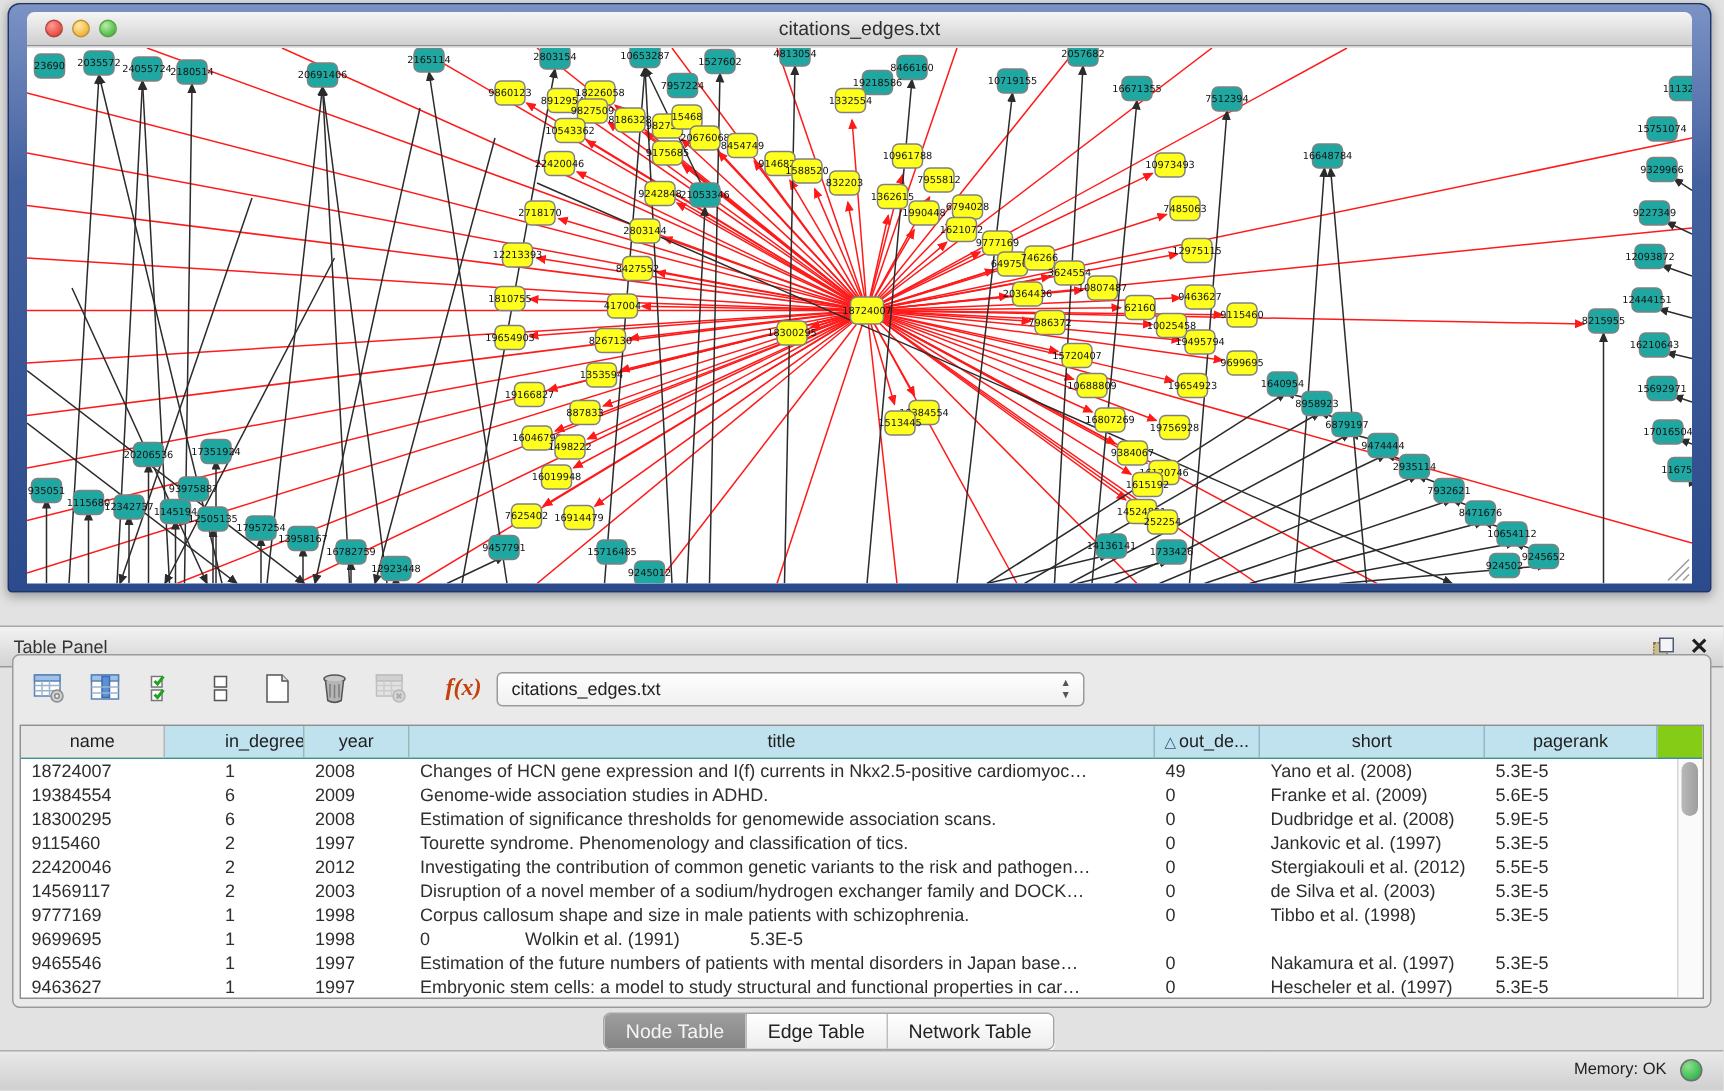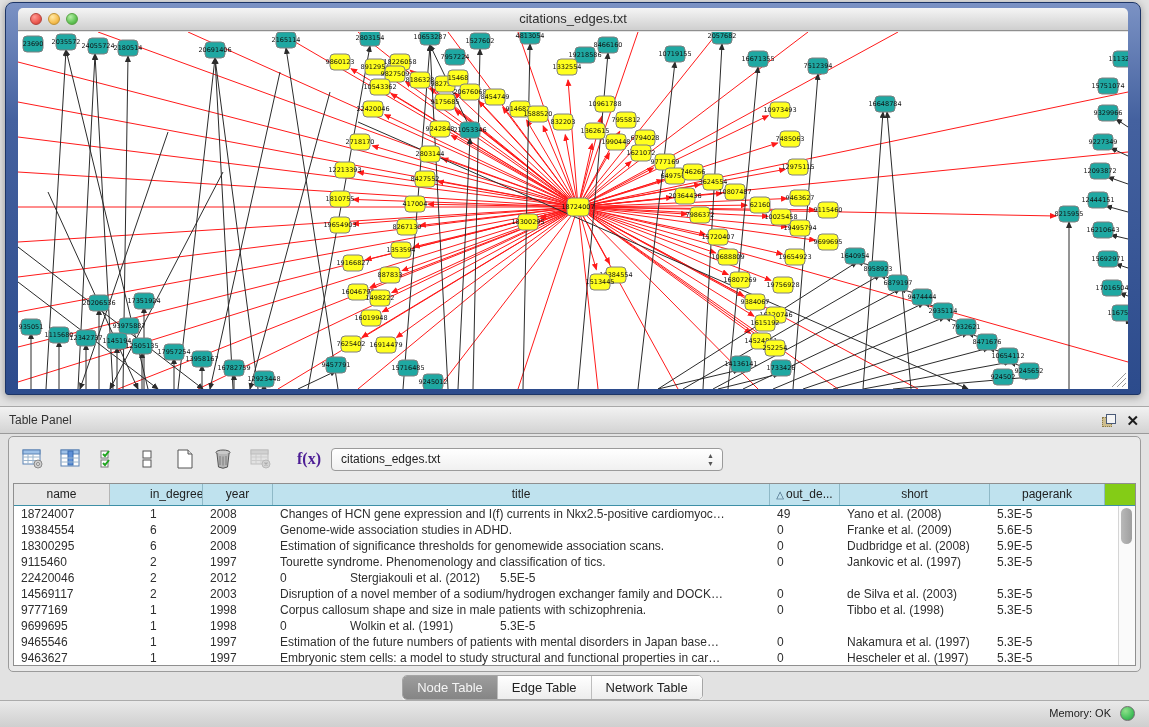--- a/index.html
+++ b/index.html
@@ -29,39 +29,39 @@
   #net-title{
     text-align:center;line-height:22px;font-size:13px;color:#2e2e2e;
   }
   #net-canvas{
     width:1110px;height:357px;background:#ffffff;position:relative;overflow:hidden;
     border-top:1px solid #e5e5e5;
   }
   #net-canvas svg{display:block;}
   
   #panel-header{
-    position:absolute;left:0;top:406px;width:1149px;height:26px;
+    position:absolute;left:0;top:417px;width:1149px;height:26px;
     background:linear-gradient(180deg,#f2f2f2,#d3d3d3);
     border-top:1px solid #a8a8a8;border-bottom:1px solid #9a9a9a;
   }
   #panel-title{font-size:12px;color:#333;line-height:26px;padding-left:9px;}
   #panel-header .hdr-icons{position:absolute;right:10px;top:0;height:26px;display:flex;align-items:center;gap:10px;}
   #float-icon{width:14px;height:13px;position:relative;display:inline-block;}
   #float-icon .sq1{position:absolute;left:0;top:3px;width:8px;height:8px;border:1px dotted #8a7a4a;background:#cdbd8d;}
   #float-icon .sq2{position:absolute;left:4px;top:0;width:8px;height:8px;border:1px solid #4a5a77;background:#f4f4f4;}
   #close-icon{font-size:15px;font-weight:bold;color:#1c1c1c;line-height:15px;cursor:default;}
   
   #table-panel{
     position:absolute;left:8px;top:436px;width:1133px;height:236px;
     background:#eaeaea;border:1px solid #9b9b9b;border-radius:5px;box-sizing:border-box;
   }
   #toolbar{height:44px;display:flex;align-items:center;padding-left:12px;gap:14px;}
   .tool{width:24px;height:24px;display:flex;align-items:center;justify-content:center;}
   .tool svg{display:block;}
-  #fx-icon{font-family:"Liberation Serif", serif;font-weight:bold;font-size:16px;color:#4c1d95;margin-left:20px;}
+  #fx-icon{font-family:"Liberation Serif", serif;font-style:italic;font-weight:bold;font-size:16px;color:#c2410c;margin-left:20px;}
   #table-selector{
     width:392px;height:23px;margin-left:6px;box-sizing:border-box;
     border:1px solid #9a9a9a;border-radius:4px;background:linear-gradient(180deg,#ffffff,#f0f0f0);
     display:flex;align-items:center;position:relative;
     font-size:12px;color:#222;padding-left:9px;
   }
   #table-selector .steppers{position:absolute;right:8px;top:3px;font-size:7px;line-height:8px;color:#555;text-align:center;}
   
   #table-wrap{
     position:absolute;left:4px;right:4px;top:46px;bottom:5px;
@@ -929,20 +929,21 @@
           <div class="td c2">1997</div>
           <div class="td c3">Tourette syndrome. Phenomenology and classification of tics.</div>
           <div class="td c4">0</div>
           <div class="td c5">Jankovic et al. (1997)</div>
           <div class="td c6">5.3E-5</div>
         </div>
         <div class="tr">
           <div class="td c0">22420046</div>
           <div class="td c1">2</div>
           <div class="td c2">2012</div>
+          <div class="td c3">Investigating the contribution of common genetic variants to the risk and pathogen…</div>
           <div class="td c4">0</div>
           <div class="td c5">Stergiakouli et al. (2012)</div>
           <div class="td c6">5.5E-5</div>
         </div>
         <div class="tr">
           <div class="td c0">14569117</div>
           <div class="td c1">2</div>
           <div class="td c2">2003</div>
           <div class="td c3">Disruption of a novel member of a sodium/hydrogen exchanger family and DOCK…</div>
           <div class="td c4">0</div>

